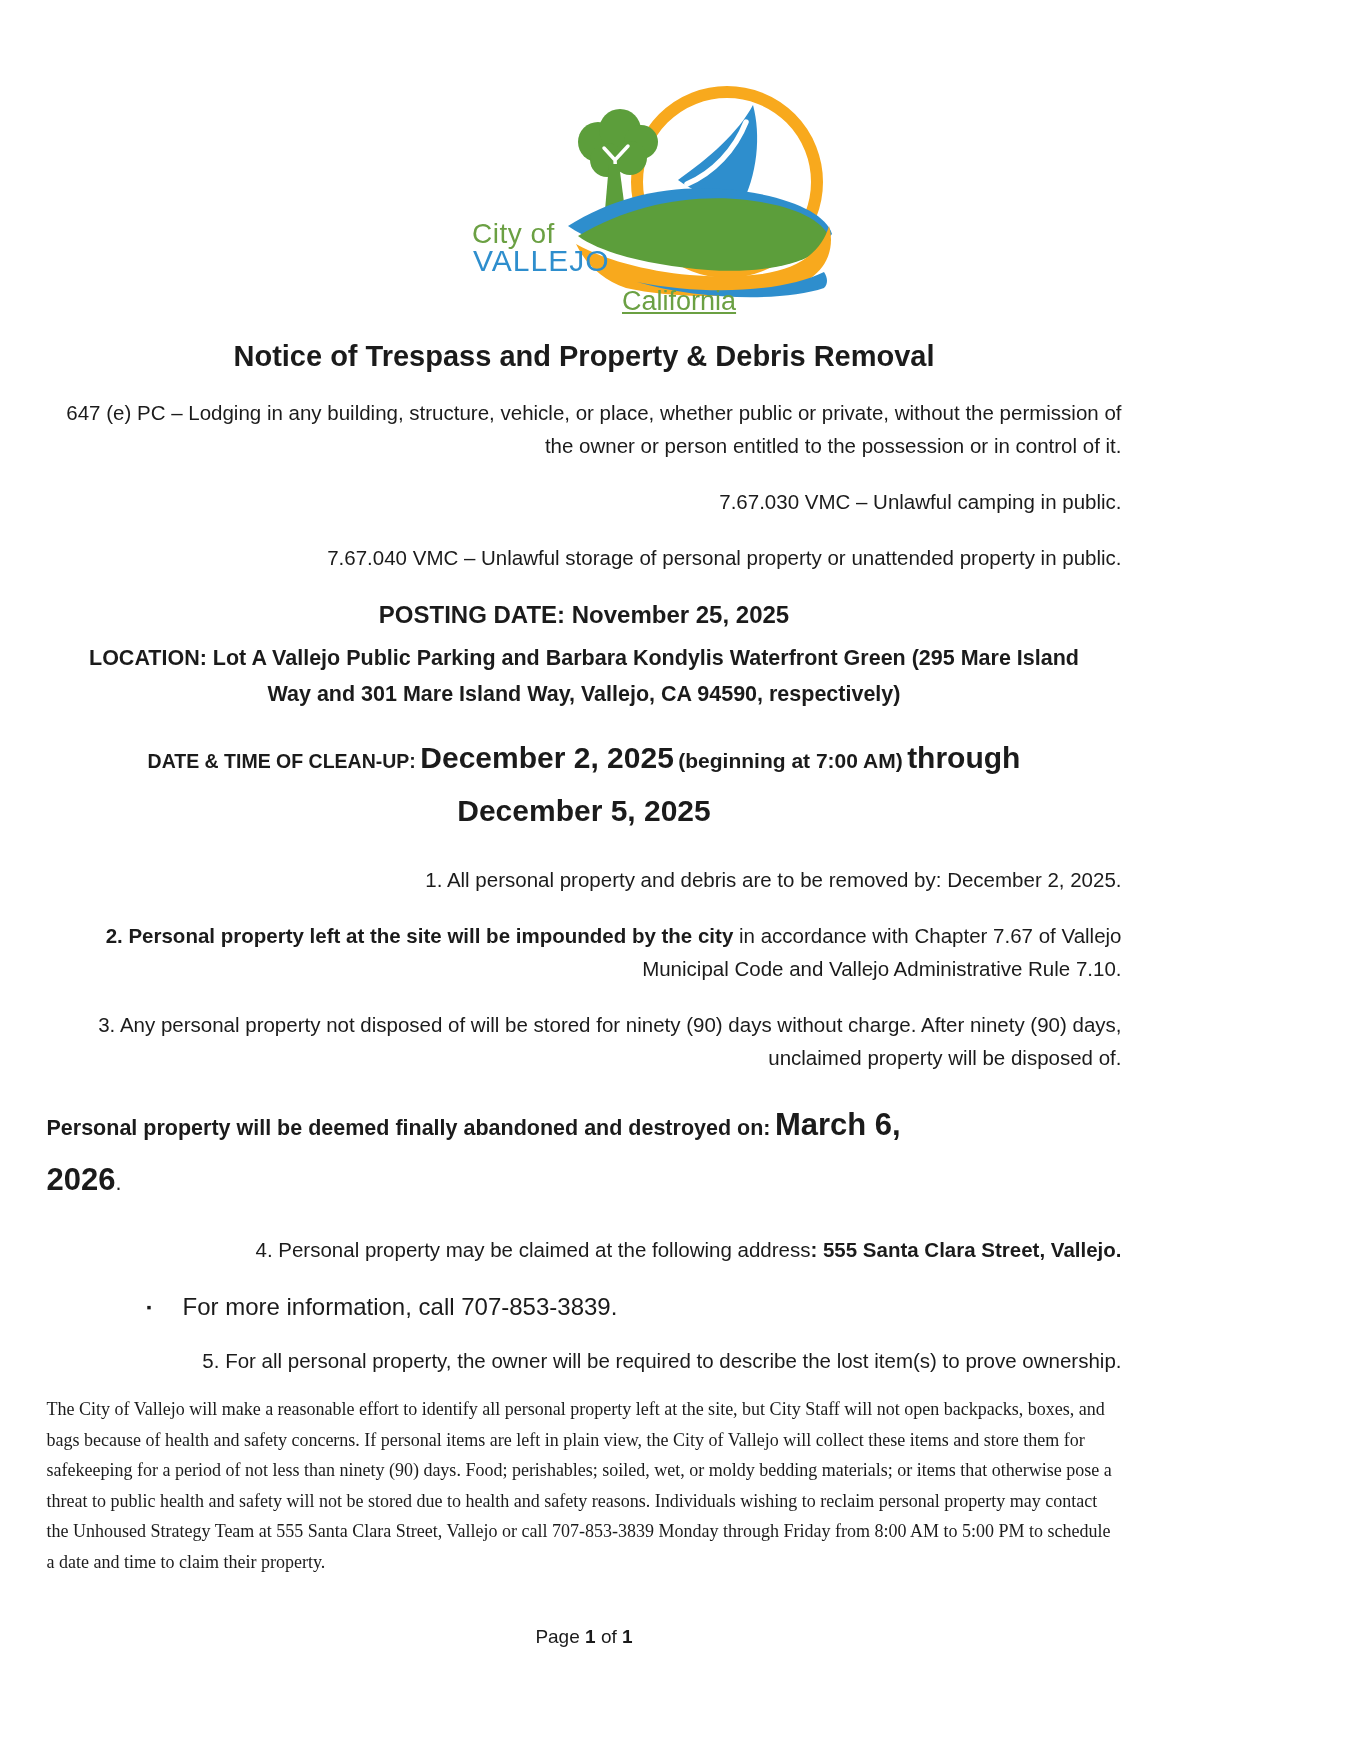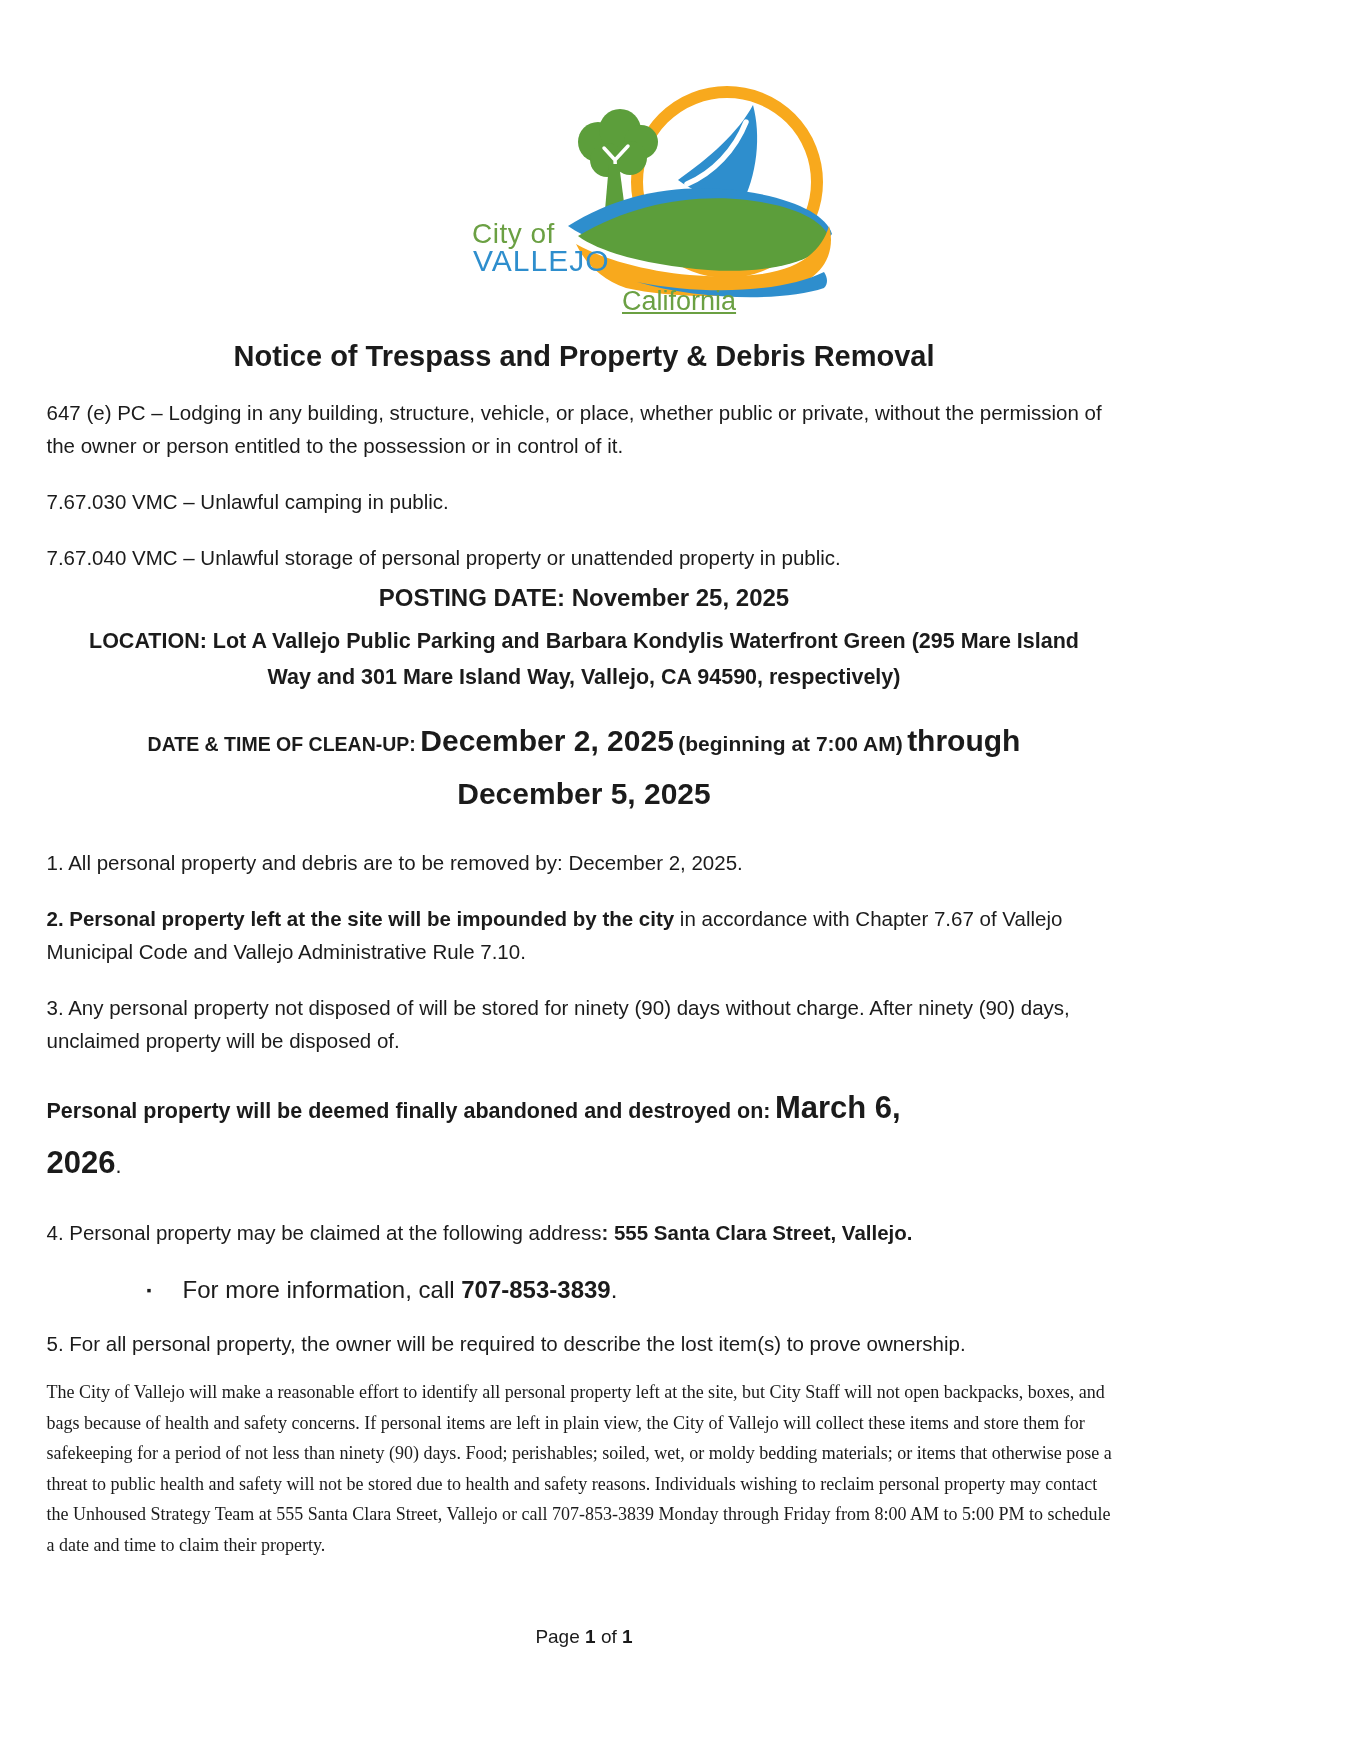--- a/index.html
+++ b/index.html
@@ -31,36 +31,36 @@
   }
   .ring   { fill: none; stroke: var(--logo-yellow, #F8A91D); stroke-width: 12; }
   .f-blue   { fill: var(--logo-blue, #2E8ECD); }
   .f-green  { fill: var(--logo-green, #5C9E3B); }
   .f-yellow { fill: var(--logo-yellow, #F8A91D); }
   .s-white  { fill: none; stroke: #ffffff; stroke-linecap: round; }
 
   
   .content { width: 1075px; margin: 28px auto 0; }
   .title   { font-size: 29px; font-weight: 700; text-align: center; margin: 9px; }
-  .body    { font-size: 20.5px; line-height: 33px; margin: 23px 0 0; font-weight: 400; }
+  .body    { font-size: 20.5px; line-height: 33px; margin: 23px 0 0; font-weight: 400; text-align: right; }
   .body b  { font-weight: 700; }
-  .posting  { margin: 10px 0 0; font-size: 24px; font-weight: 700; text-align: center; }
+  .posting  { margin: 27px 0 0; font-size: 24px; font-weight: 700; text-align: center; }
   .location { margin: 11px 0 0; padding: 0 28px; font-size: 21.5px; font-weight: 700;
               text-align: center; line-height: 36px; }
   .cleanup  { margin: 22px 0 0; text-align: center; line-height: 48px; font-weight: 700; }
   .cu-label { font-size: 19.5px; }
   .cu-big   { font-size: 30px; }
   .cu-note  { font-size: 21px; }
   .nowrap   { white-space: nowrap; }
   .abandoned { margin: 26px 0 0; line-height: 50px; }
   .ab-label  { font-size: 21.5px; font-weight: 700; }
   .ab-big    { font-size: 31px; font-weight: 700; }
   .ab-period { font-size: 21.5px; }
   .info      { margin: 27px 0 0 100px; font-size: 24px; }
-  .info b    { font-weight: 700; text-align: center; }
+  .info b    { font-weight: 400; text-align: center; }
   .sq        { font-size: 14px; vertical-align: 3px; margin-right: 31px; }
   .fine      { margin: 17px 0 0; font-size: 18px; line-height: 30.5px; font-family: Liberation Serif, serif; }
   .footer    { position: absolute; left: 0; top: 1626px; width: 100%;
                text-align: center; font-size: 19px; }
   .footer b  { font-weight: 700; }
 </style>
 </head>
 <body>
 
 <div class="page">

